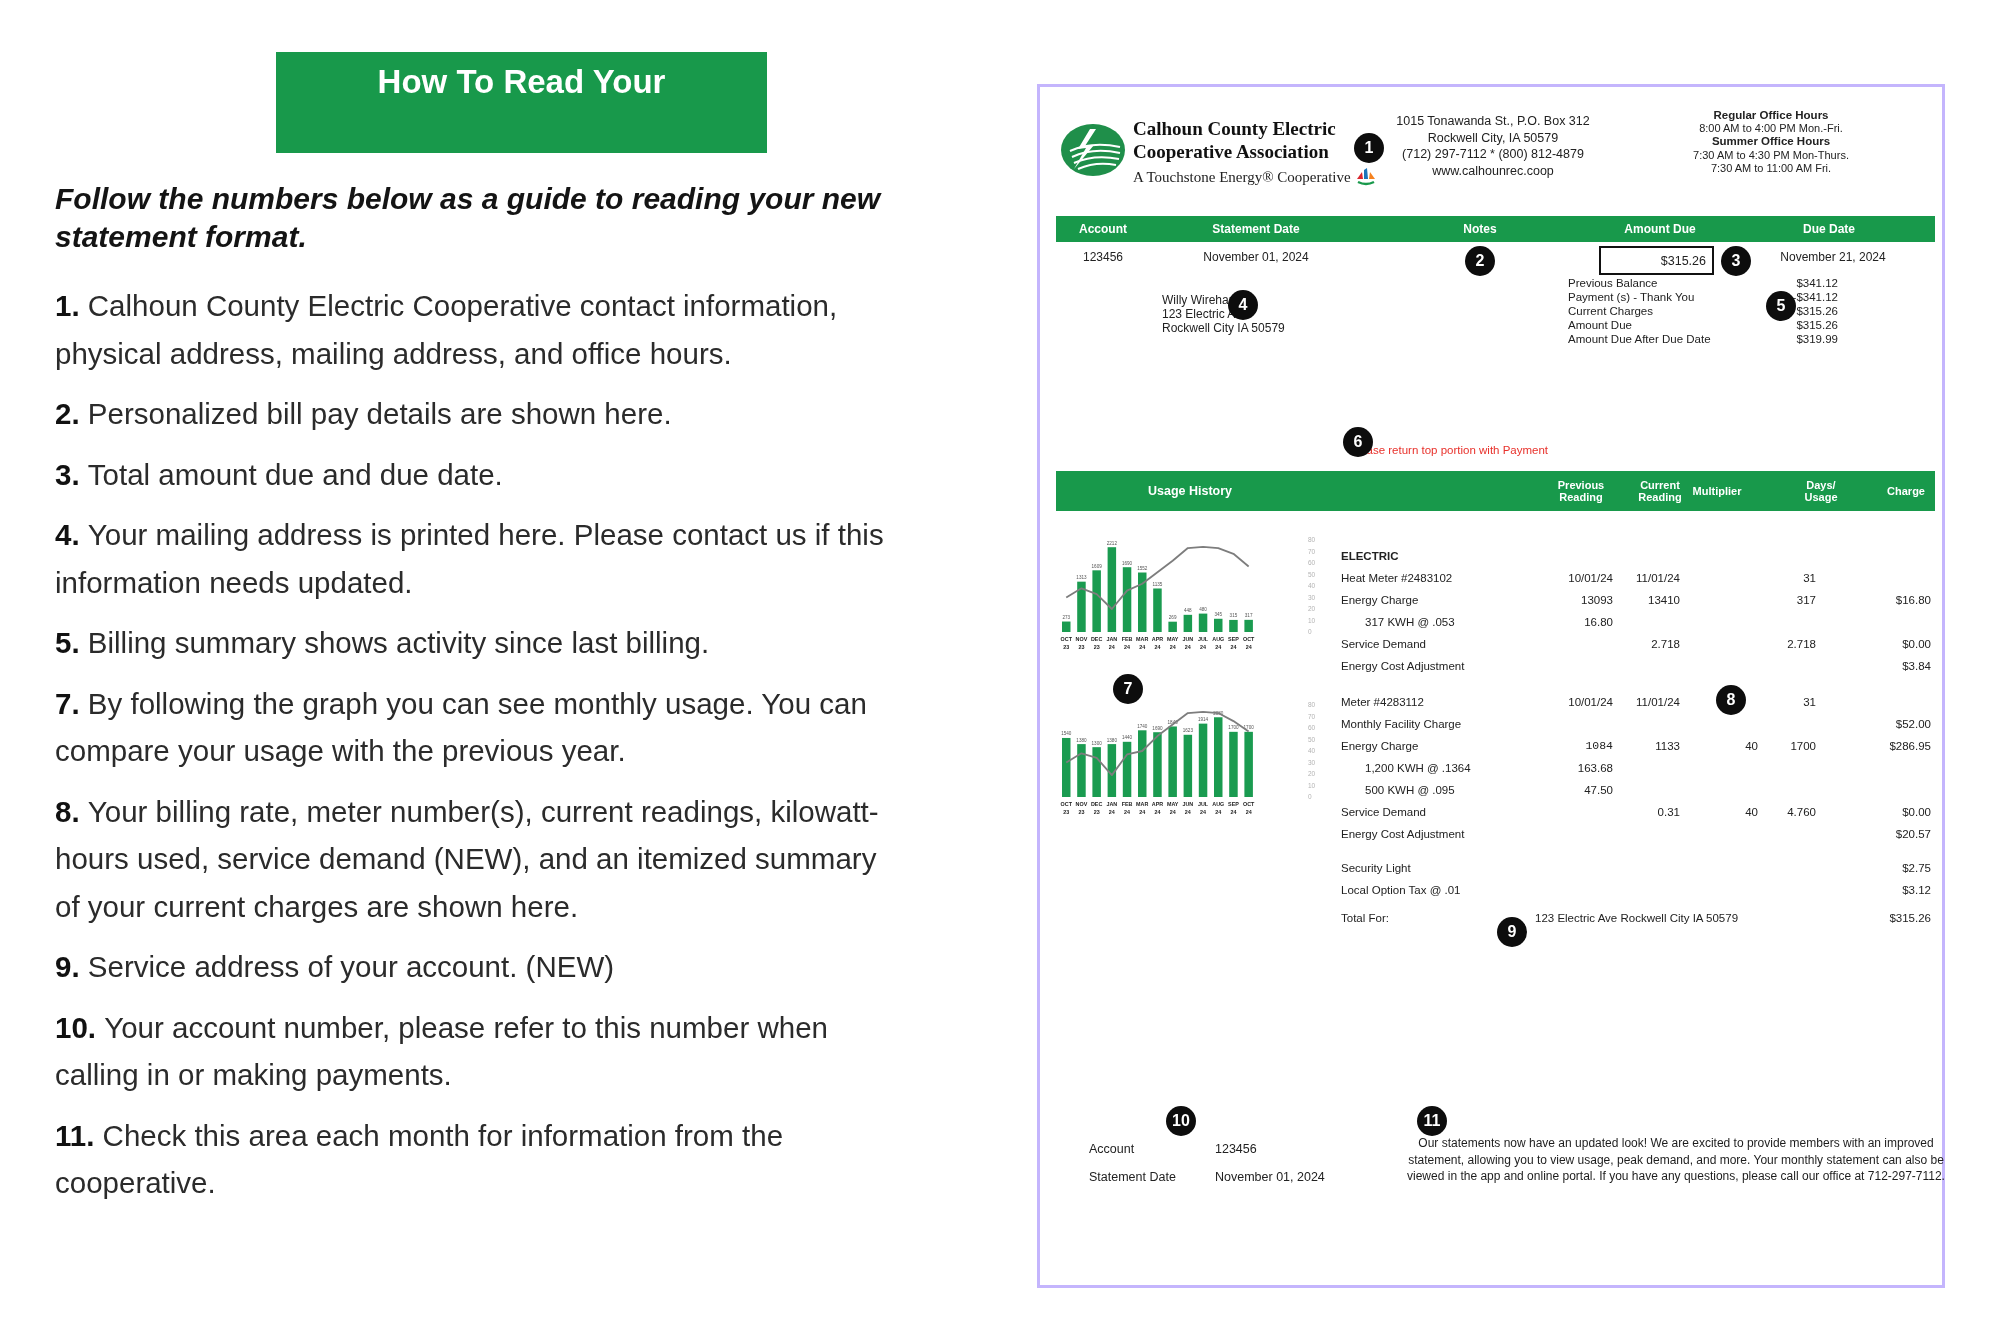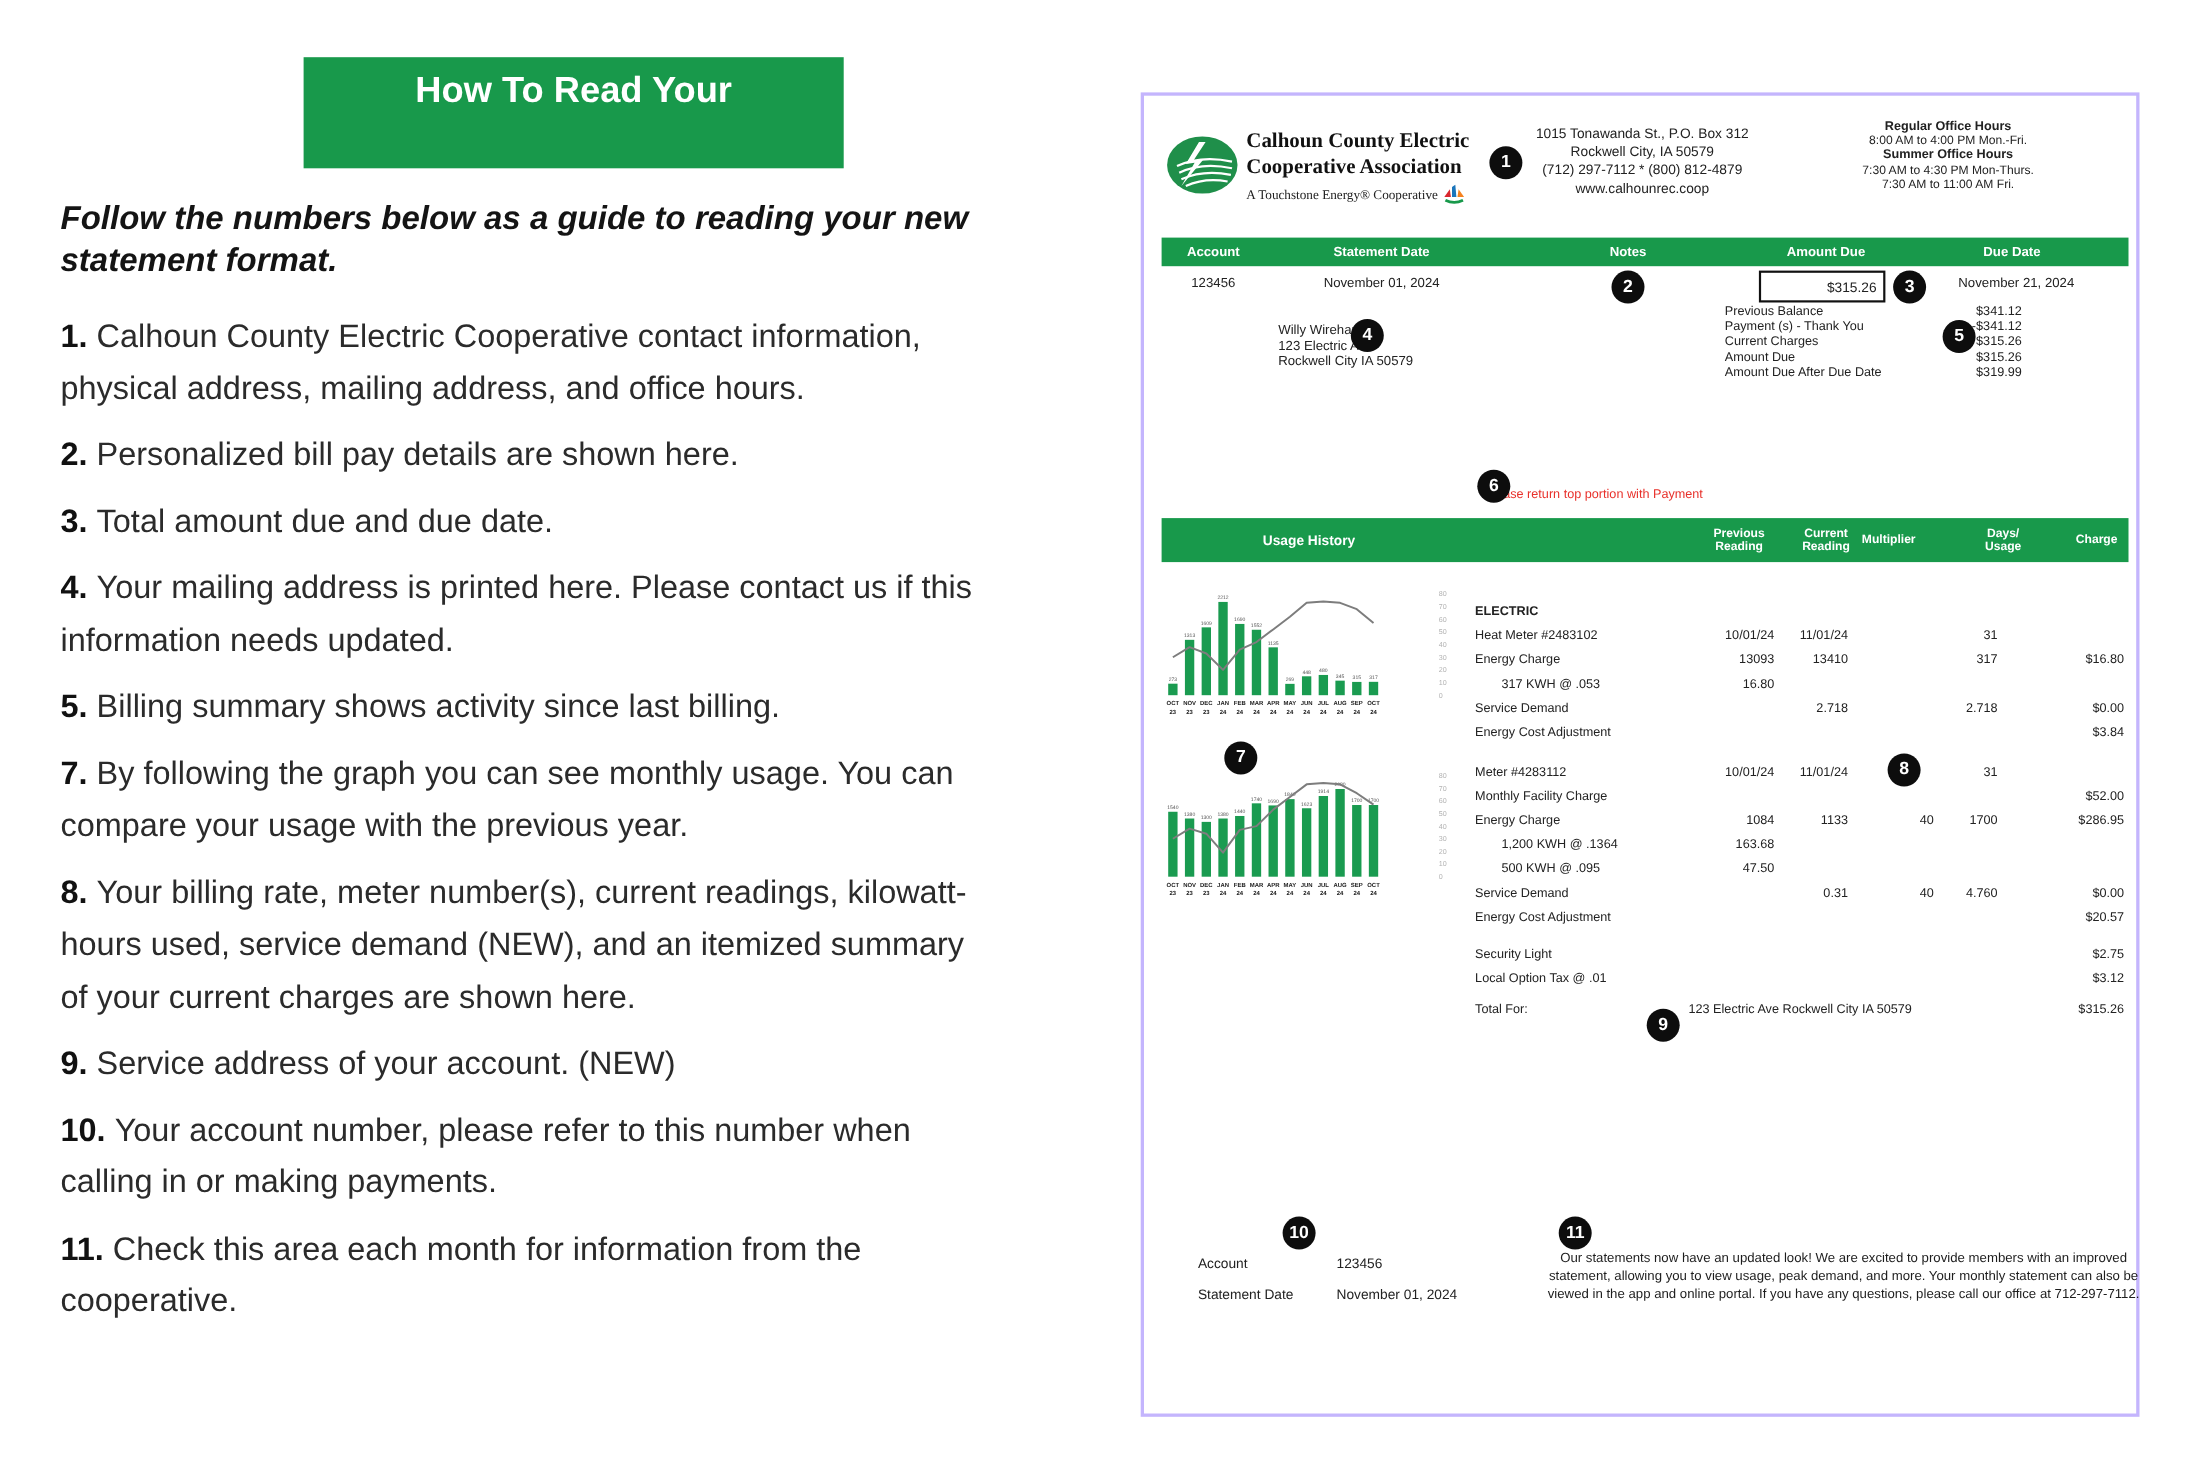--- a/index.html
+++ b/index.html
@@ -13,21 +13,21 @@
                font-size:30px;line-height:38px;color:#141414;}
   .guide-items{position:absolute;left:55px;top:282px;width:852px;font-size:29.5px;line-height:47.5px;color:#2b2b2b;}
   .guide-items p{margin:0 0 13px 0;}
   .guide-items b{color:#111;}
 
   
   .statement{position:absolute;left:1037px;top:84px;width:908px;height:1204px;background:#fff;
              border:3px solid #c4b5fd;box-sizing:border-box;font-size:12px;color:#222;}
   .st-abs{position:absolute;}
   .company-name{font-family:"Liberation Serif","DejaVu Serif",serif;font-weight:700;font-size:19px;line-height:23px;color:#111;}
-  .tagline{font-family:"Liberation Serif","DejaVu Serif",serif;font-size:12px;color:#222;display:flex;align-items:center;gap:3px;}
+  .tagline{font-family:"Liberation Serif","DejaVu Serif",serif;font-size:15px;color:#222;display:flex;align-items:center;gap:3px;}
   .contact-block{width:240px;text-align:center;font-size:12.5px;line-height:16.5px;}
   .hours-block{width:256px;text-align:center;font-size:11px;line-height:13.2px;}
   .hours-block .hb{font-weight:700;font-size:11.5px;}
   .greenbar{background:#18994b;color:#fff;}
   .gb1-head{position:absolute;top:0;height:26px;line-height:26px;text-align:center;font-weight:700;font-size:12px;}
   .gb2-title{position:absolute;top:0;height:40px;line-height:40px;text-align:center;font-weight:700;font-size:12.5px;}
   .gb2-col{position:absolute;top:0;height:40px;display:flex;align-items:center;justify-content:center;
            text-align:center;font-weight:700;font-size:11px;line-height:12px;}
   .gb2-col.right{justify-content:flex-end;text-align:right;}
   .rowval{position:absolute;text-align:center;font-size:12px;}
@@ -332,21 +332,21 @@
           <span class="cv" style="width: 272px;">10/01/24</span>
           <span class="cv" style="width: 339px;">11/01/24</span>
           <span class="cv" style="width: 475px;">31</span>
         </div>
         <div class="crow">
           <span class="lbl">Monthly Facility Charge</span>
           <span class="cv" style="width: 590px;">$52.00</span>
         </div>
         <div class="crow">
           <span class="lbl">Energy Charge</span>
-          <span class="cv" style="width: 272px;">1084</span>
+          <span class="cv" style="width: 272px; font-family: Liberation Mono, monospace;">1084</span>
           <span class="cv" style="width: 339px;">1133</span>
           <span class="cv" style="width: 417px;">40</span>
           <span class="cv" style="width: 475px;">1700</span>
           <span class="cv" style="width: 590px;">$286.95</span>
         </div>
         <div class="crow">
           <span class="lbl ind">1,200 KWH @ .1364</span>
           <span class="cv" style="width: 272px;">163.68</span>
         </div>
         <div class="crow">

